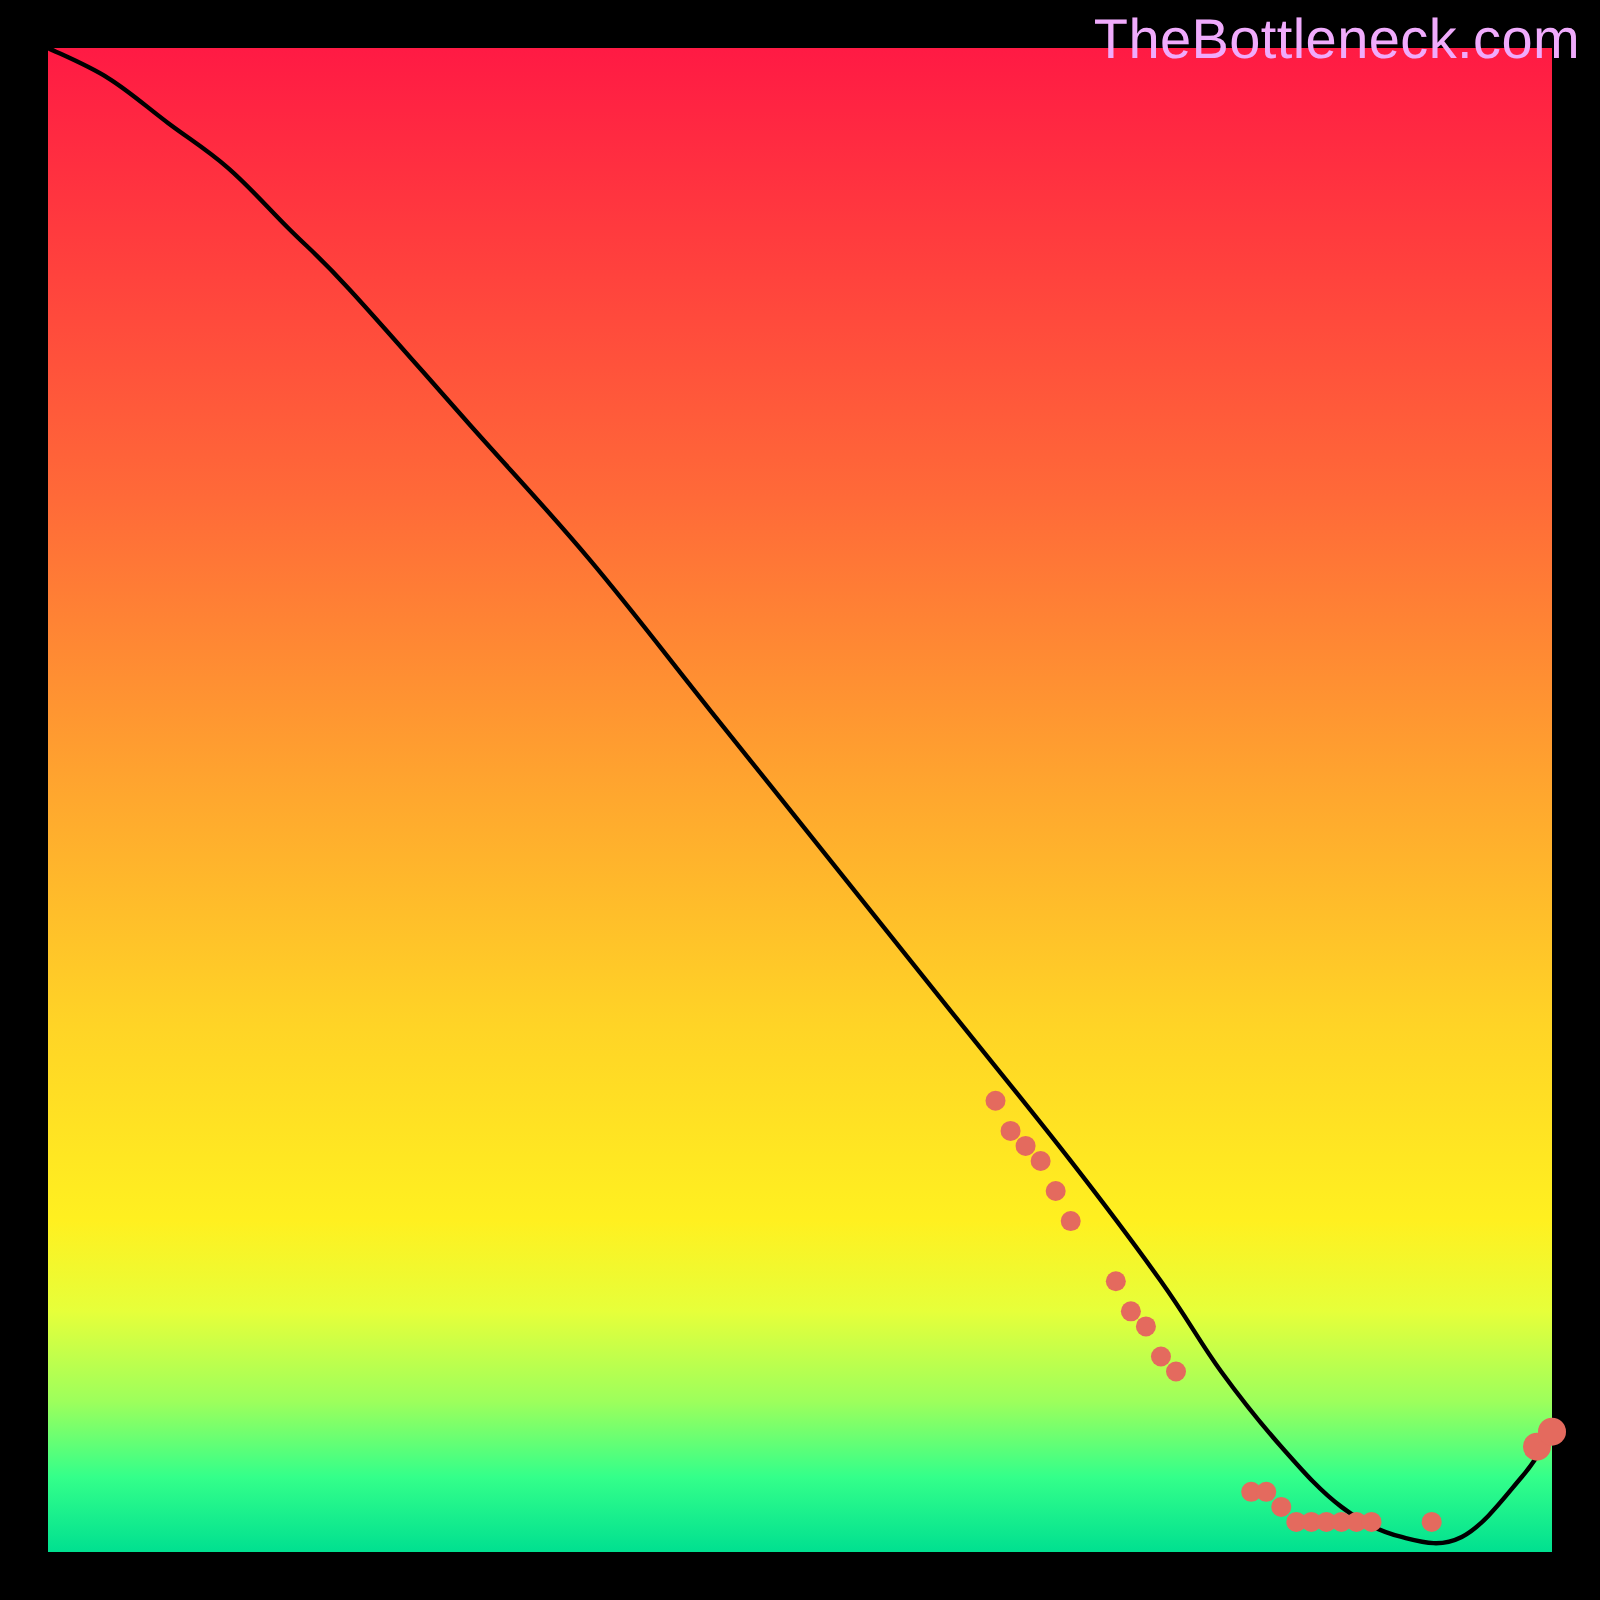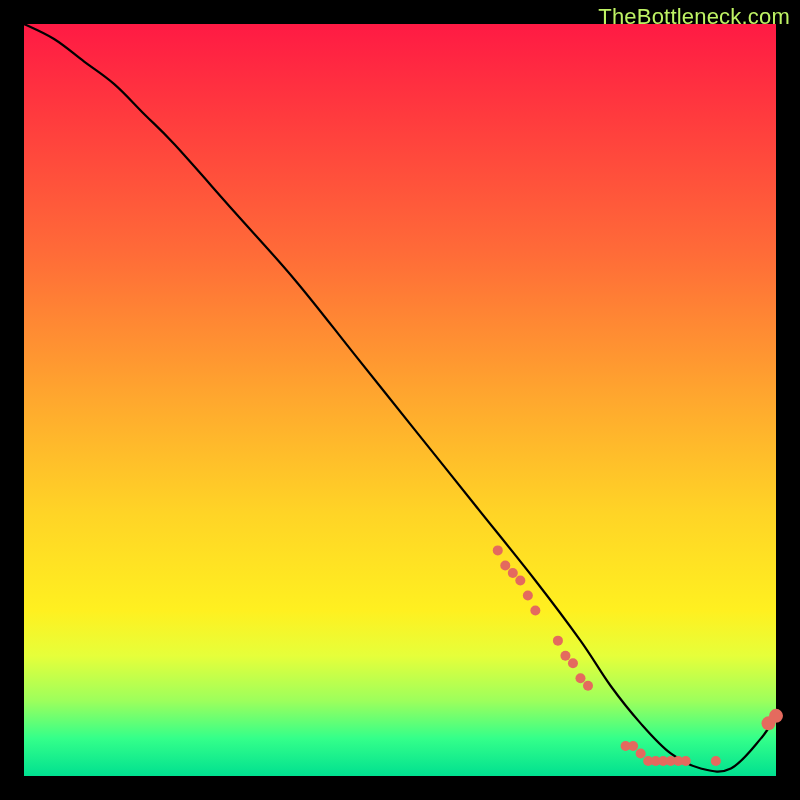--- a/index.html
+++ b/index.html
@@ -37,22 +37,22 @@
       #e6ff3a 84%,
       #9dff5c 90%,
       #34ff8a 95%,
       #00e090 100%
     );
   }
   .watermark {
     position: absolute;
     top: 4px;
     right: 10px;
-    color: #bef264;
-    font-size: 22px;
+    color: #f0abfc;
+    font-size: 28px;
     font-weight: 500;
     letter-spacing: 0.2px;
     user-select: none;
   }
   svg.curve {
     position: absolute;
     left: 0;
     top: 0;
     width: 752px;
     height: 752px;

